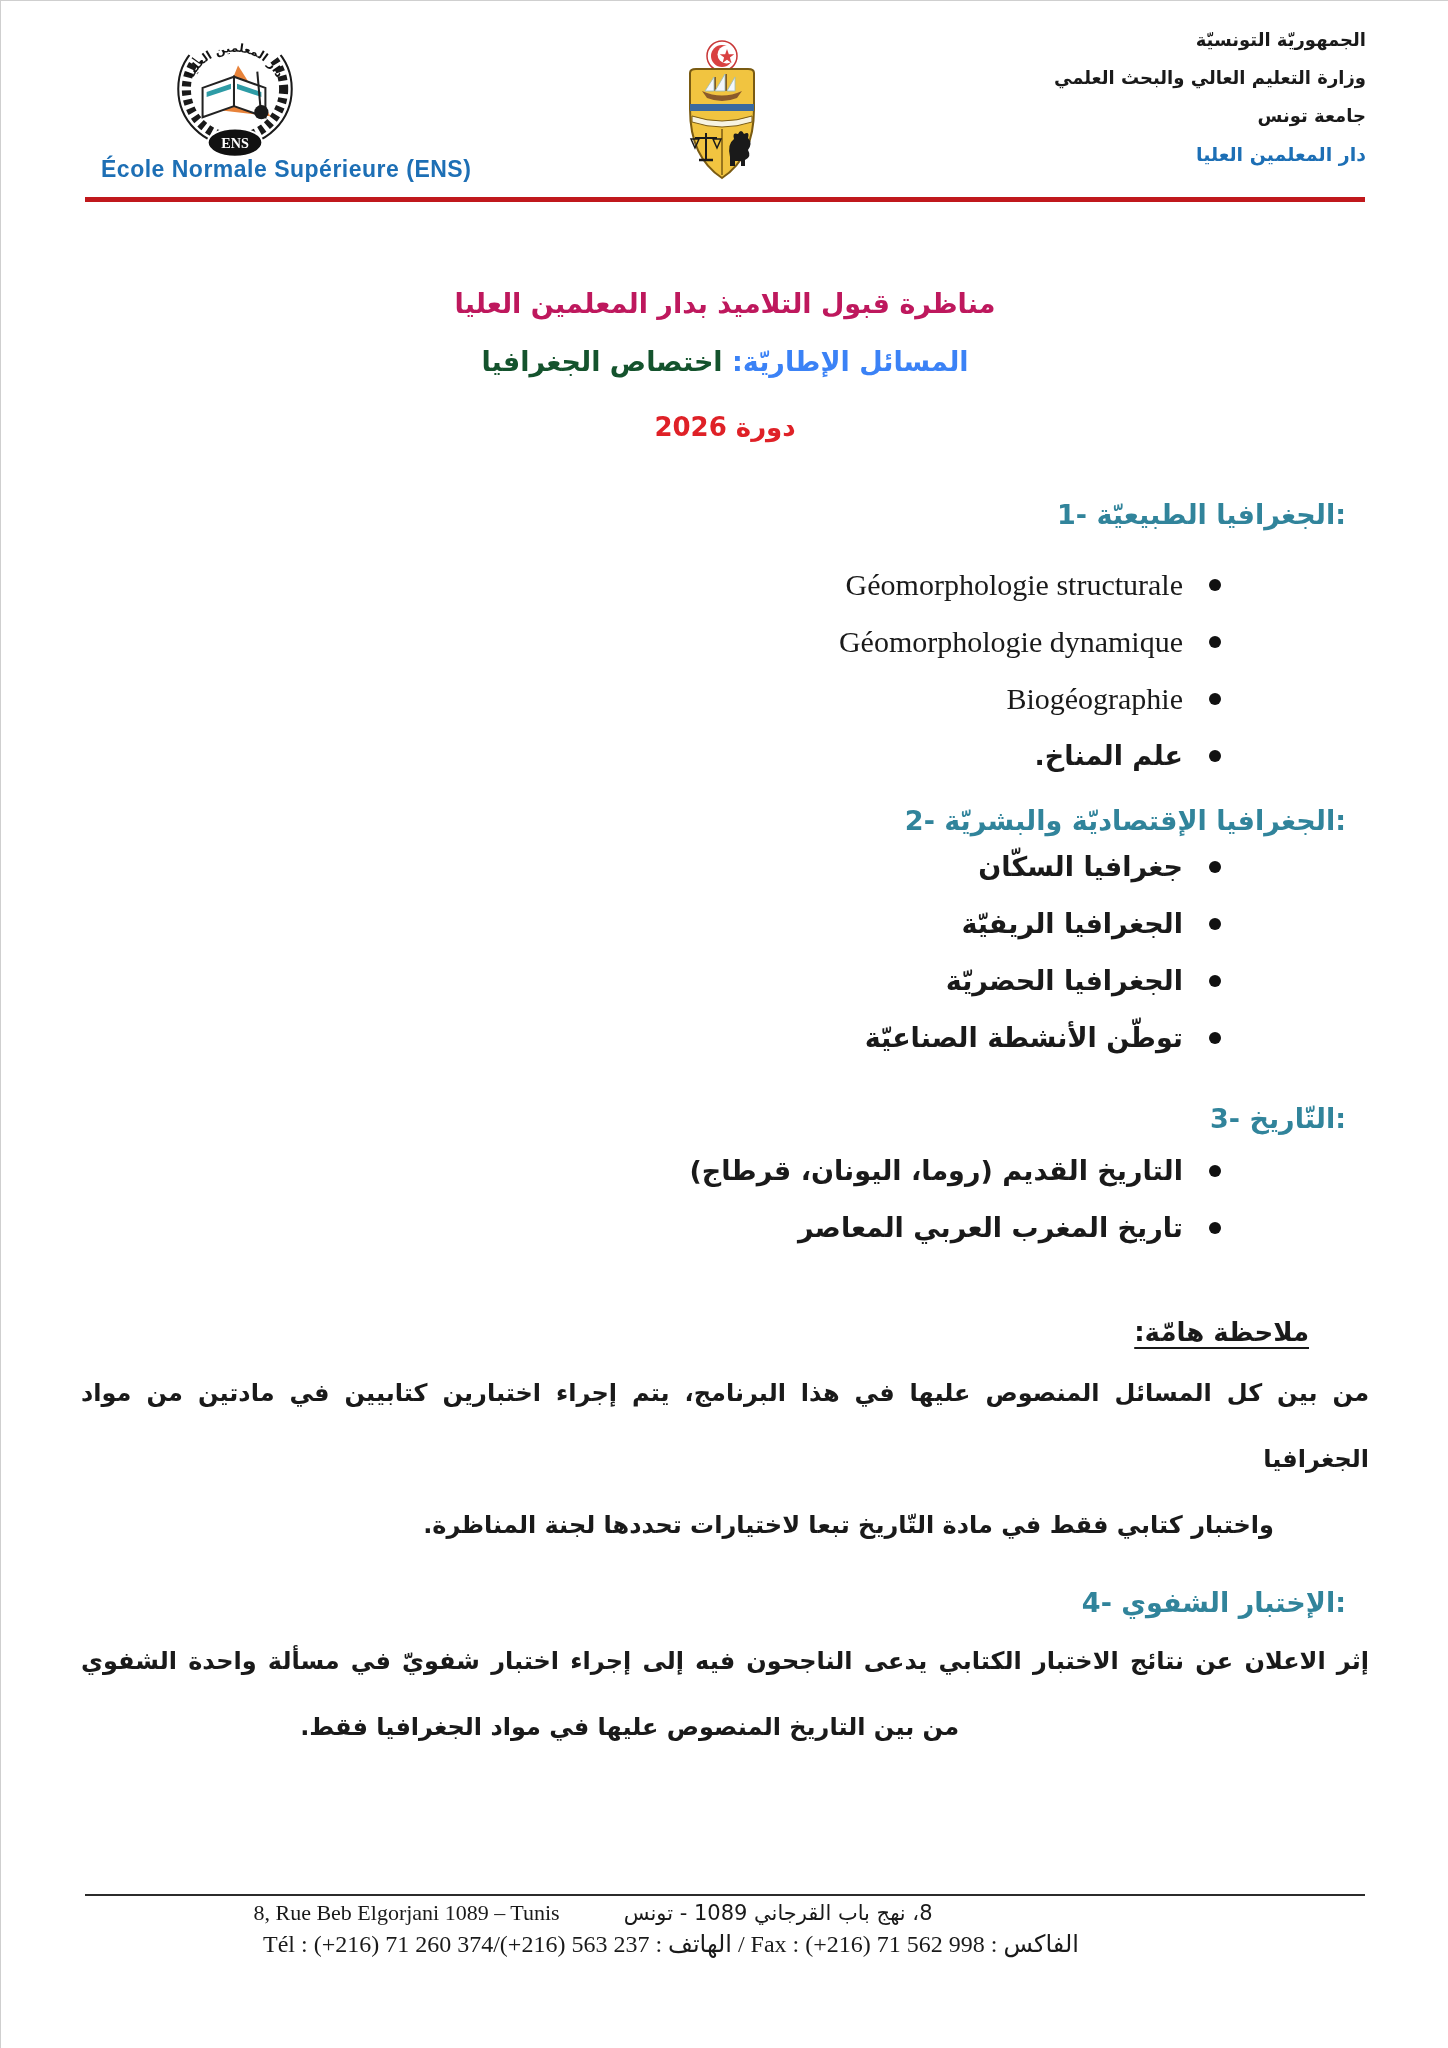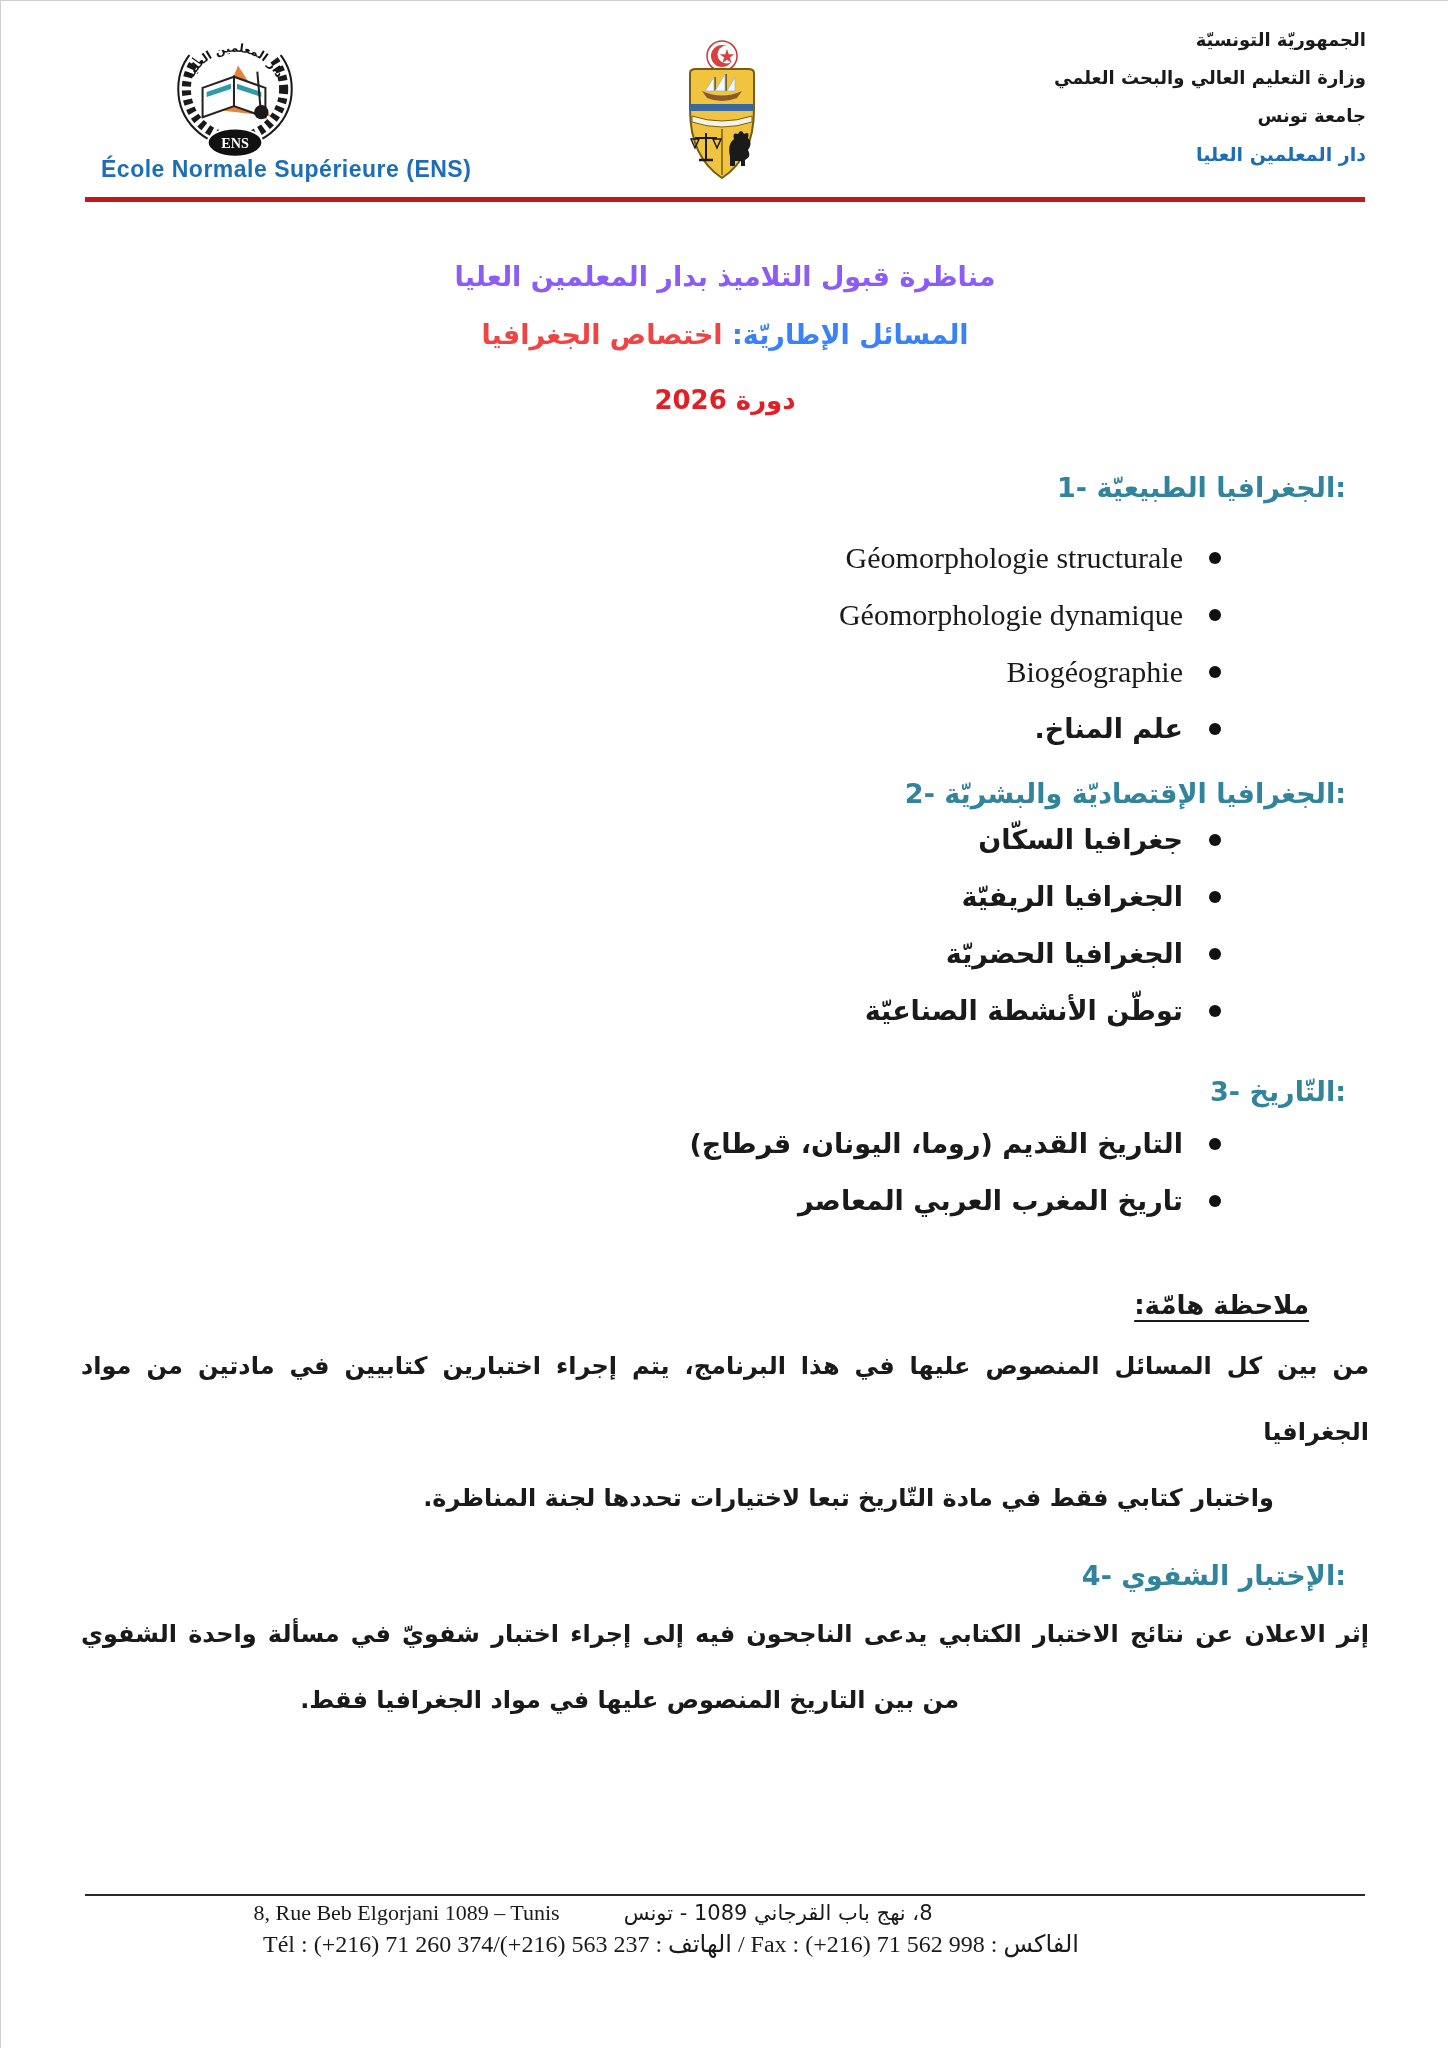--- a/index.html
+++ b/index.html
@@ -12,24 +12,24 @@
   .logo-svg { position:absolute; left:158px; top:24px; }
   .ens-name { position:absolute; left:100px; top:155px; font:700 23px "Liberation Sans", sans-serif; color:#1D6FB5; letter-spacing:0.5px; }
   .emblem-svg { position:absolute; left:681px; top:38px; }
   .gov { position:absolute; top:20px; right:83px; direction:rtl; text-align:right; }
   .gov div { font:700 18px "DejaVu Sans", sans-serif; line-height:38px; color:#1a1a1a; }
   .gov .gov-blue { color:#1D6FB5; font-size:19px; }
   .rule { position:absolute; left:84px; right:84px; top:196px; height:5px; background:#C0181C; }
   
   .main { position:absolute; left:80px; right:80px; top:202px; }
   .t { direction:rtl; text-align:center; font-weight:700; }
-  .title-l1 { margin-top:52px; font-size:27px; line-height:44px; color:#8b5cf6; }
+  .title-l1 { margin-top:79px; font-size:27px; line-height:44px; color:#be185d; }
   .title-l2 { margin-top:14px; font-size:27px; line-height:44px; }
   .title-l2 .blue { color:#3b82f6; }
-  .title-l2 .red { color:#ef4444; }
+  .title-l2 .red { color:#14532d; }
   .title-l3 { margin-top:22px; font-size:26px; line-height:42px; color:#DF2127; }
   .sec-h { direction:ltr; text-align:right; padding-right:23px; font-weight:700; font-size:27px; line-height:46px; color:#31849B; }
   .sec1-h { margin-top:44px; }
   .sec2-h { margin-top:14px; }
   .sec3-h { margin-top:30px; }
   .sec4-h { margin-top:22px; }
   .list { }
   .list1 { margin-top:18px; }
   .list2 { margin-top:-6px; }
   .list3 { margin-top:0; }

